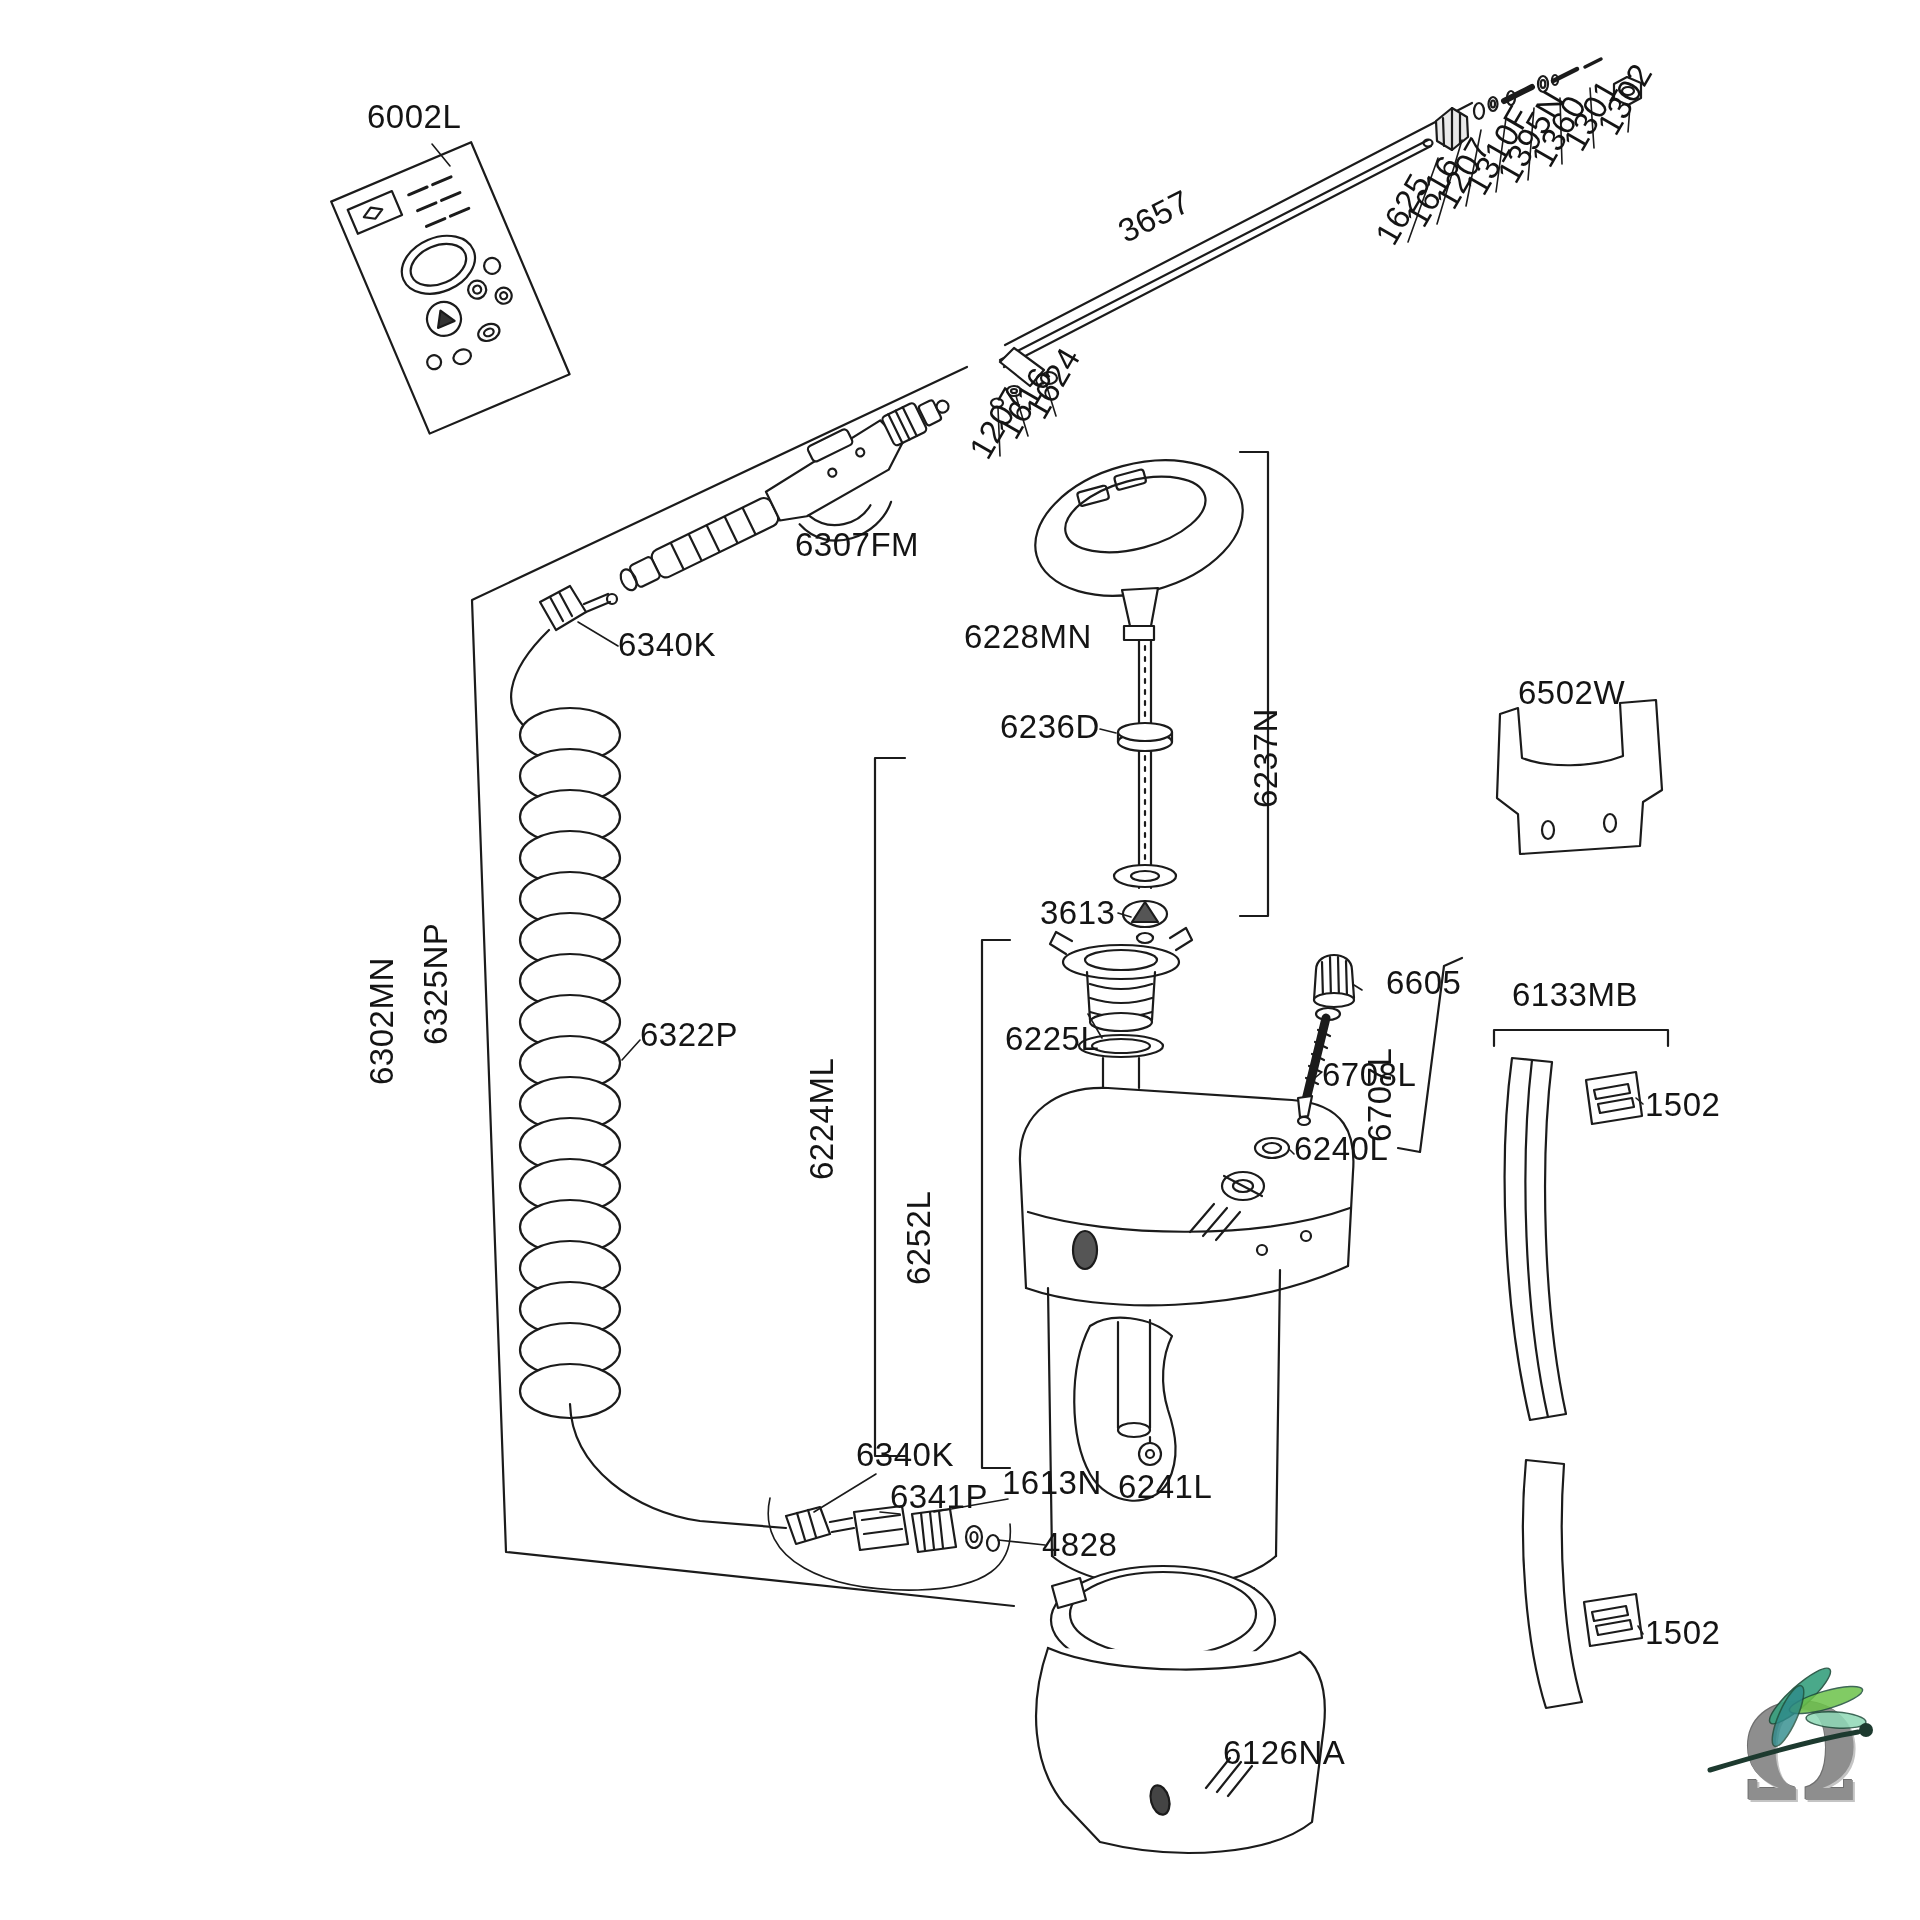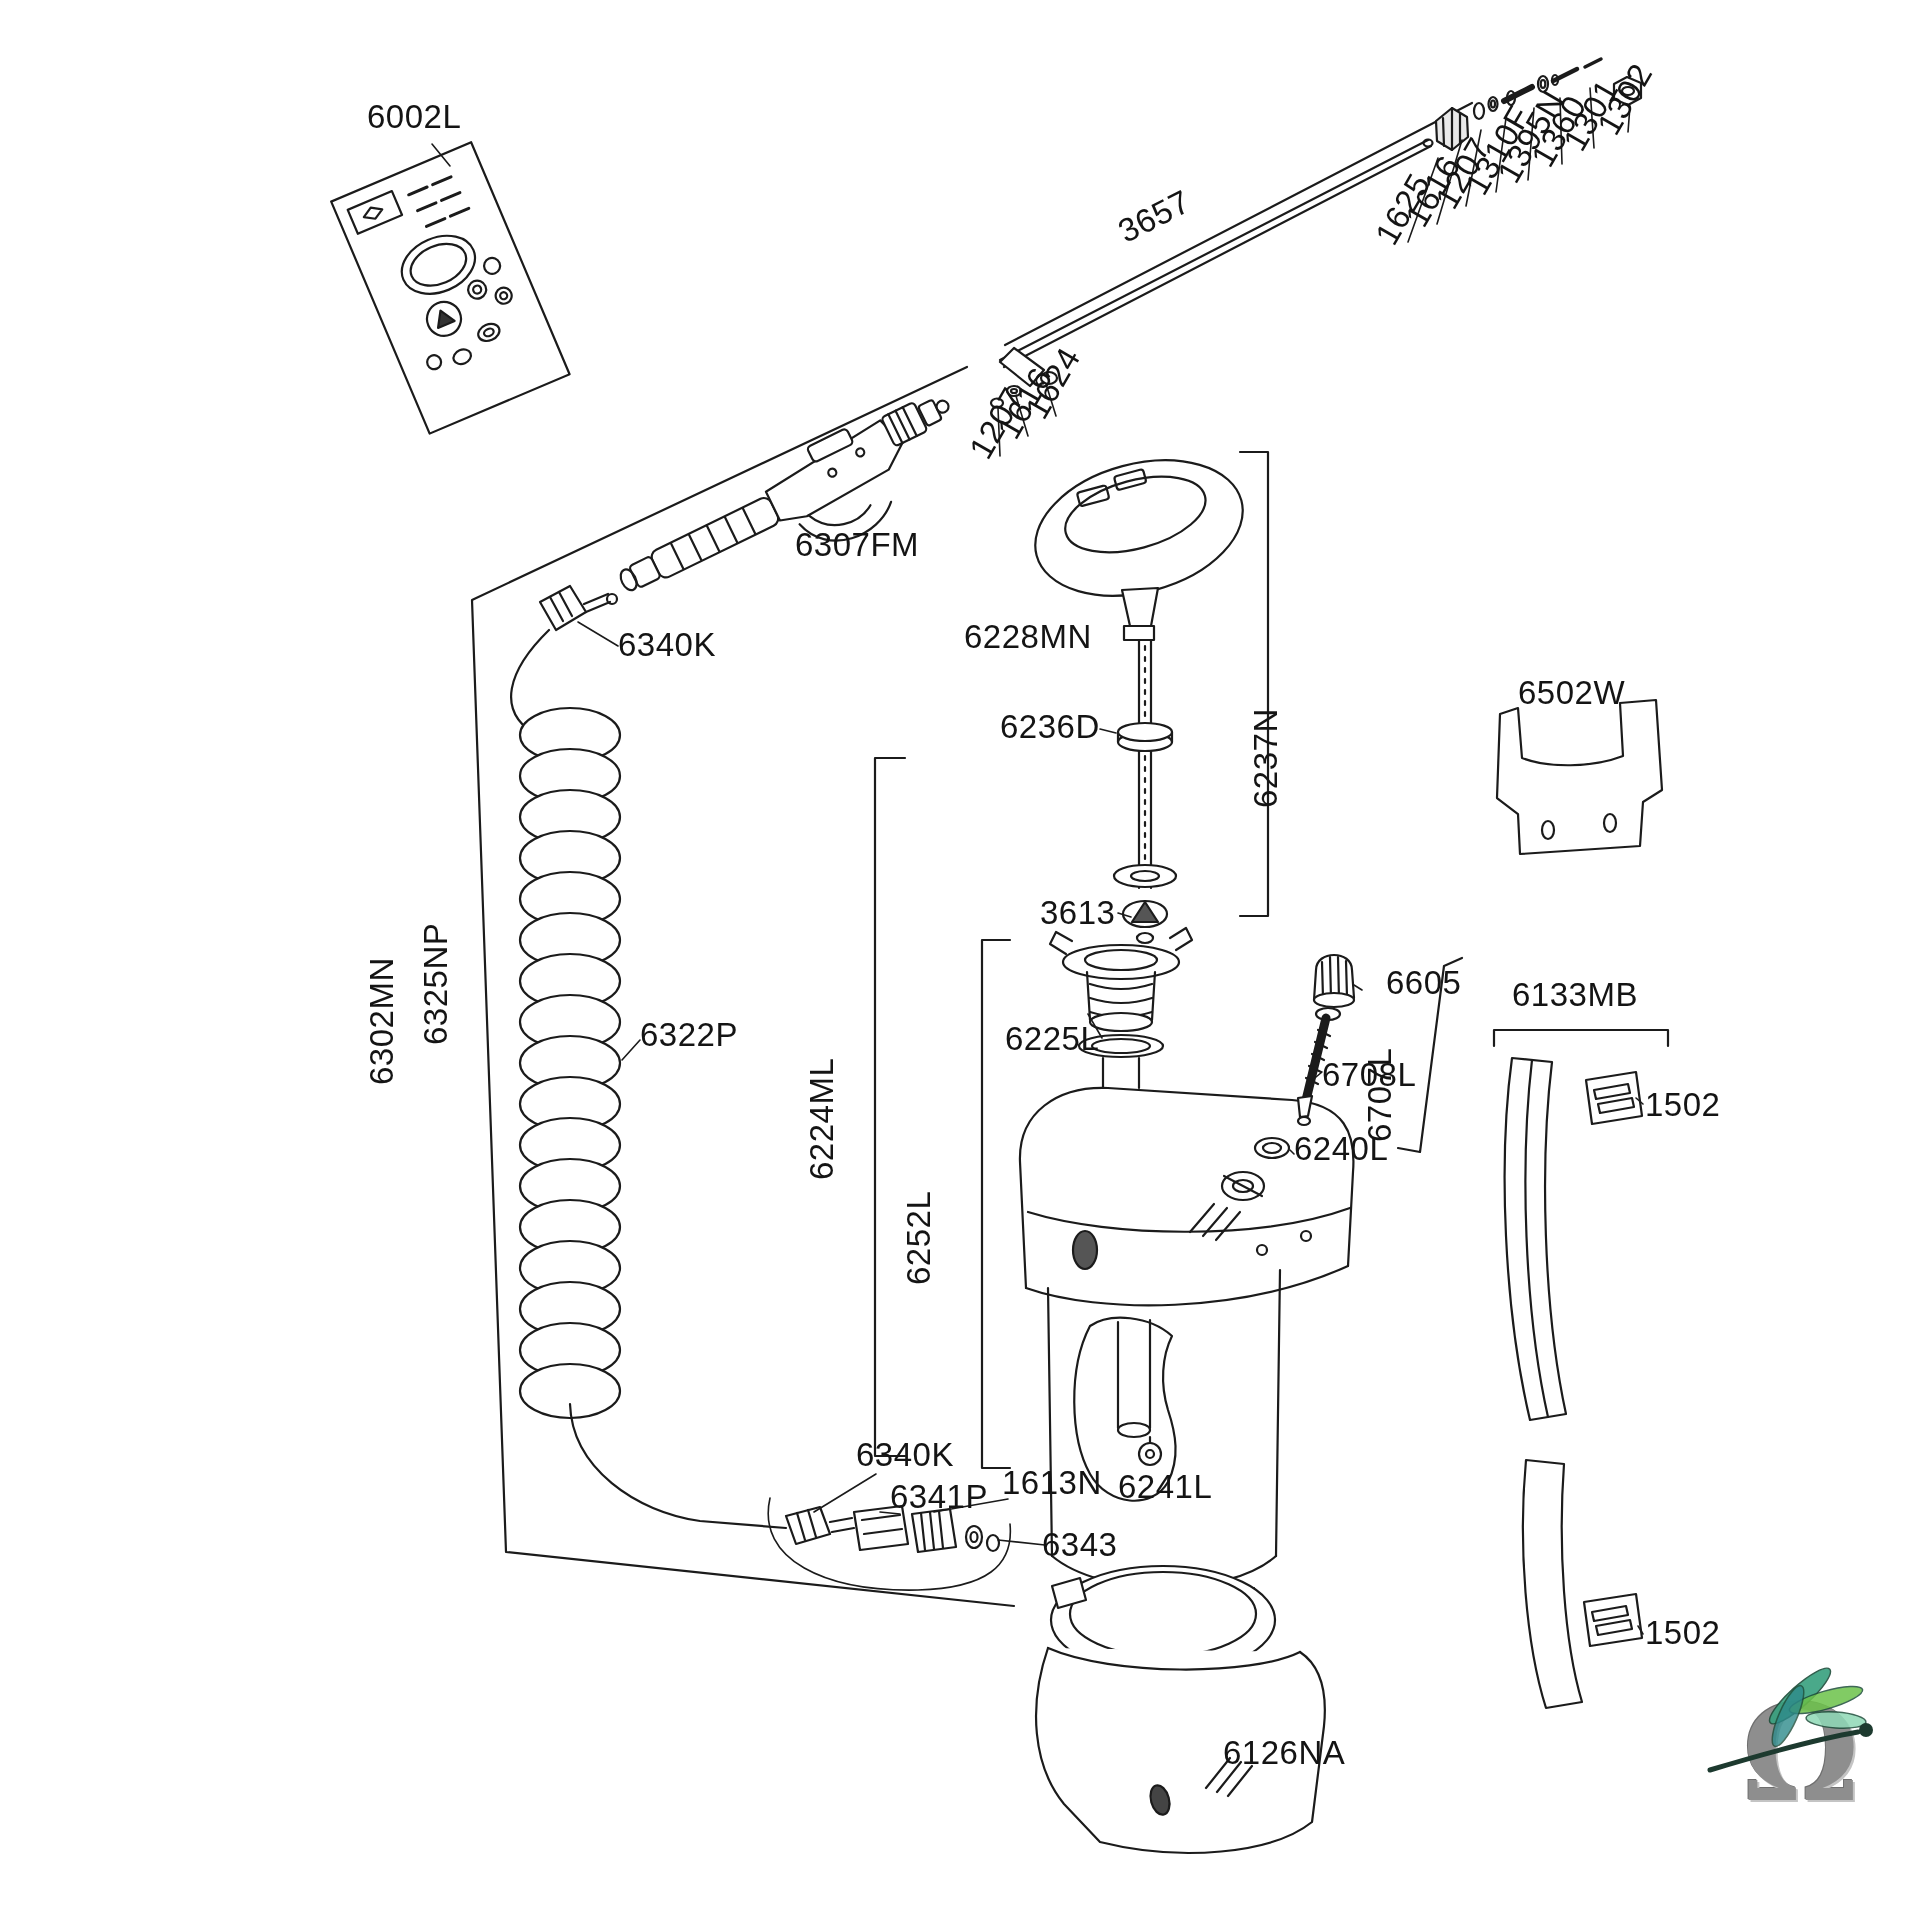--- a/index.html
+++ b/index.html
@@ -295,21 +295,21 @@
 <div class="lbl" style="left:1322px;top:1058px">6708L</div>
 <div class="lbl r90" style="left:1396px;top:1109px">6707L</div>
 <div class="lbl" style="left:1294px;top:1132px">6240L</div>
 <div class="lbl" style="left:1512px;top:978px">6133MB</div>
 <div class="lbl" style="left:1645px;top:1088px">1502</div>
 <div class="lbl" style="left:1645px;top:1616px">1502</div>
 <div class="lbl" style="left:1118px;top:1470px">6241L</div>
 <div class="lbl" style="left:856px;top:1438px">6340K</div>
 <div class="lbl" style="left:890px;top:1480px">6341P</div>
 <div class="lbl" style="left:1002px;top:1466px">1613N</div>
-<div class="lbl" style="left:1042px;top:1528px">6343</div>
+<div class="lbl" style="left:1042px;top:1528px">4828</div>
 <div class="lbl" style="left:1223px;top:1736px">6126NA</div>
 
 <div class="omega">Ω</div>
 <svg class="dragonfly" width="230" height="200" viewBox="0 0 230 200">
   <g stroke="#1d4d3a" stroke-width="1.5">
     <ellipse cx="112" cy="58" rx="40" ry="10" fill="#37a07e" opacity="0.9" transform="rotate(-42 112 58)"></ellipse>
     <ellipse cx="138" cy="62" rx="38" ry="9" fill="#6cc24a" opacity="0.85" transform="rotate(-16 138 62)"></ellipse>
     <ellipse cx="100" cy="78" rx="33" ry="9" fill="#2e8b8b" opacity="0.8" transform="rotate(-66 100 78)"></ellipse>
     <ellipse cx="148" cy="82" rx="30" ry="8" fill="#8fd9b6" opacity="0.85" transform="rotate(4 148 82)"></ellipse>
   </g>

